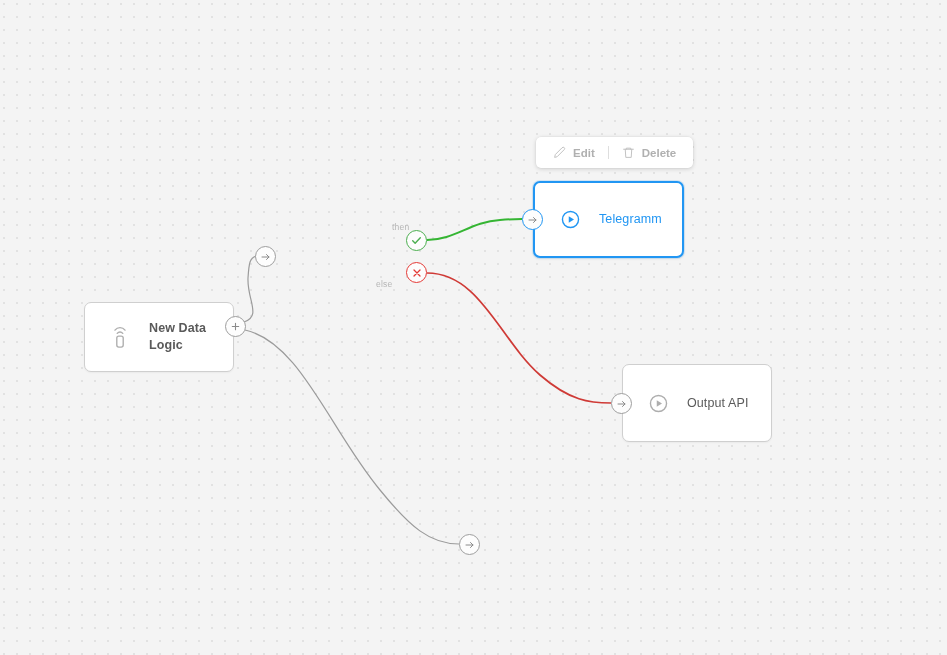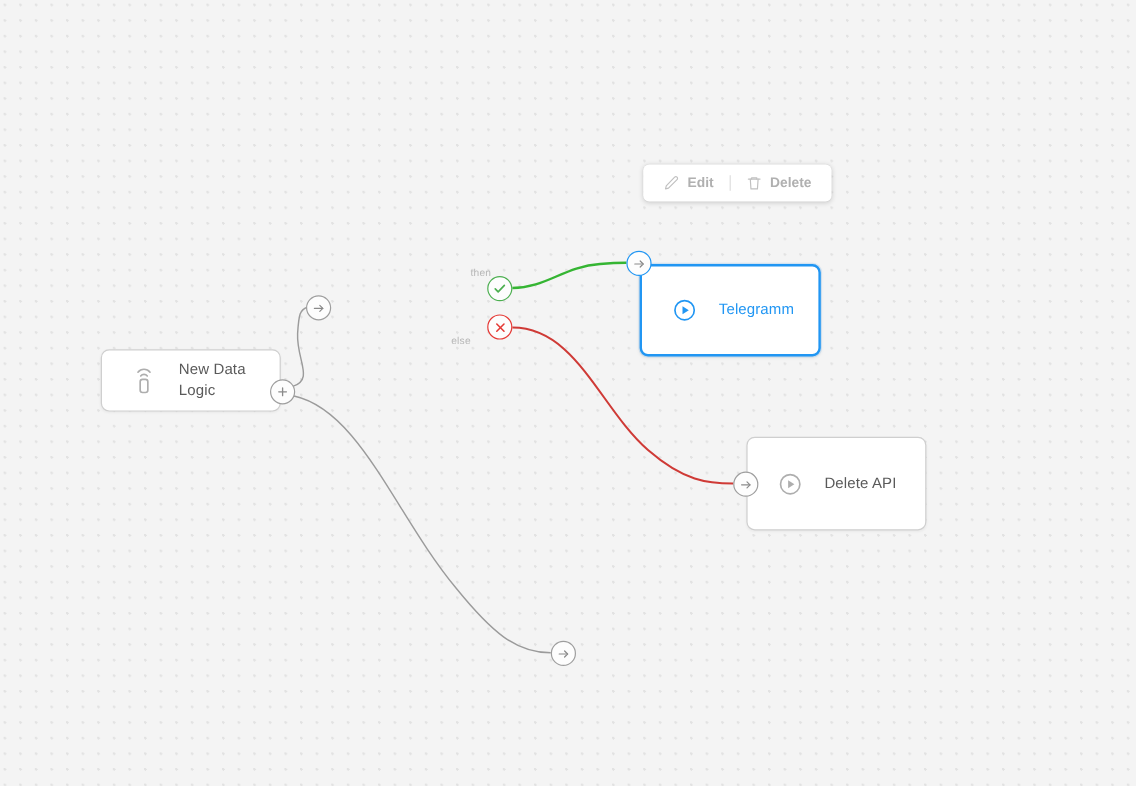--- a/index.html
+++ b/index.html
@@ -140,21 +140,21 @@
         <svg width="13" height="13" viewBox="0 0 24 24" fill="none" stroke="#c0c0c0" stroke-width="1.8" stroke-linecap="round" stroke-linejoin="round">
           <path d="M3 6h18"></path>
           <path d="M8 6V4h8v2"></path>
           <path d="M6 6l1 15h10l1-15"></path>
         </svg>
       </span>
       <span>Delete</span>
     </div>
   </div>
 
-  <div class="node" style="left:84px; top:291px; width:150px; height:52px;">
+  <div class="node" style="left:84px; top:302px; width:150px; height:70px;font-weight:bold;">
     <span class="node-icon">
       <svg width="22" height="26" viewBox="0 0 24 28" fill="none" stroke="#aeaeae" stroke-width="1.5" stroke-linecap="round">
         <path d="M6.5 6.5a7 7 0 0 1 11 0"></path>
         <path d="M9 10a3.8 3.8 0 0 1 6 0"></path>
         <rect x="8.5" y="13" width="7" height="12" rx="2.2"></rect>
       </svg>
     </span>
     <div class="node-label">
       <div>New Data</div>
       <div>Logic</div>
@@ -183,21 +183,21 @@
       <path d="M5 12.5l4.5 4.5L19 7"></path>
     </svg>
   </div>
 
   <div class="port red" style="left:406px; top:262px;">
     <svg width="12" height="12" viewBox="0 0 24 24" fill="none" stroke="#e53935" stroke-width="2.6" stroke-linecap="round">
       <path d="M6 6l12 12M18 6L6 18"></path>
     </svg>
   </div>
 
-  <div class="node selected" style="left:533px; top:181px; width:151px; height:77px;margin-top:39px;">
+  <div class="node selected" style="left:533px; top:181px; width:151px; height:77px;">
     <span class="node-icon">
       <svg width="21" height="21" viewBox="0 0 24 24" fill="none" stroke="#2196f3" stroke-width="1.6">
         <circle cx="12" cy="12" r="9.2"></circle>
         <path d="M10 8.2l6 3.8-6 3.8z" fill="#2196f3" stroke="none"></path>
       </svg>
     </span>
     <div class="node-label">
       <div>Telegramm</div>
     </div>
   </div>
@@ -210,21 +210,21 @@
   </div>
 
   <div class="node" style="left:622px; top:364px; width:150px; height:78px;">
     <span class="node-icon">
       <svg width="21" height="21" viewBox="0 0 24 24" fill="none" stroke="#aeaeae" stroke-width="1.6">
         <circle cx="12" cy="12" r="9.2"></circle>
         <path d="M10 8.2l6 3.8-6 3.8z" fill="#aeaeae" stroke="none"></path>
       </svg>
     </span>
     <div class="node-label">
-      <div>Delete API</div>
+      <div>Output API</div>
     </div>
   </div>
   <div class="port" style="left:611px; top:393px;">
     <svg width="12" height="12" viewBox="0 0 24 24" fill="none" stroke="#8a8a8a" stroke-width="2" stroke-linecap="round" stroke-linejoin="round">
       <path d="M4 12h14"></path>
         <path d="M13 7l5 5-5 5"></path>
     </svg>
   </div>
 
   <div class="port" style="left:459px; top:534px;">

